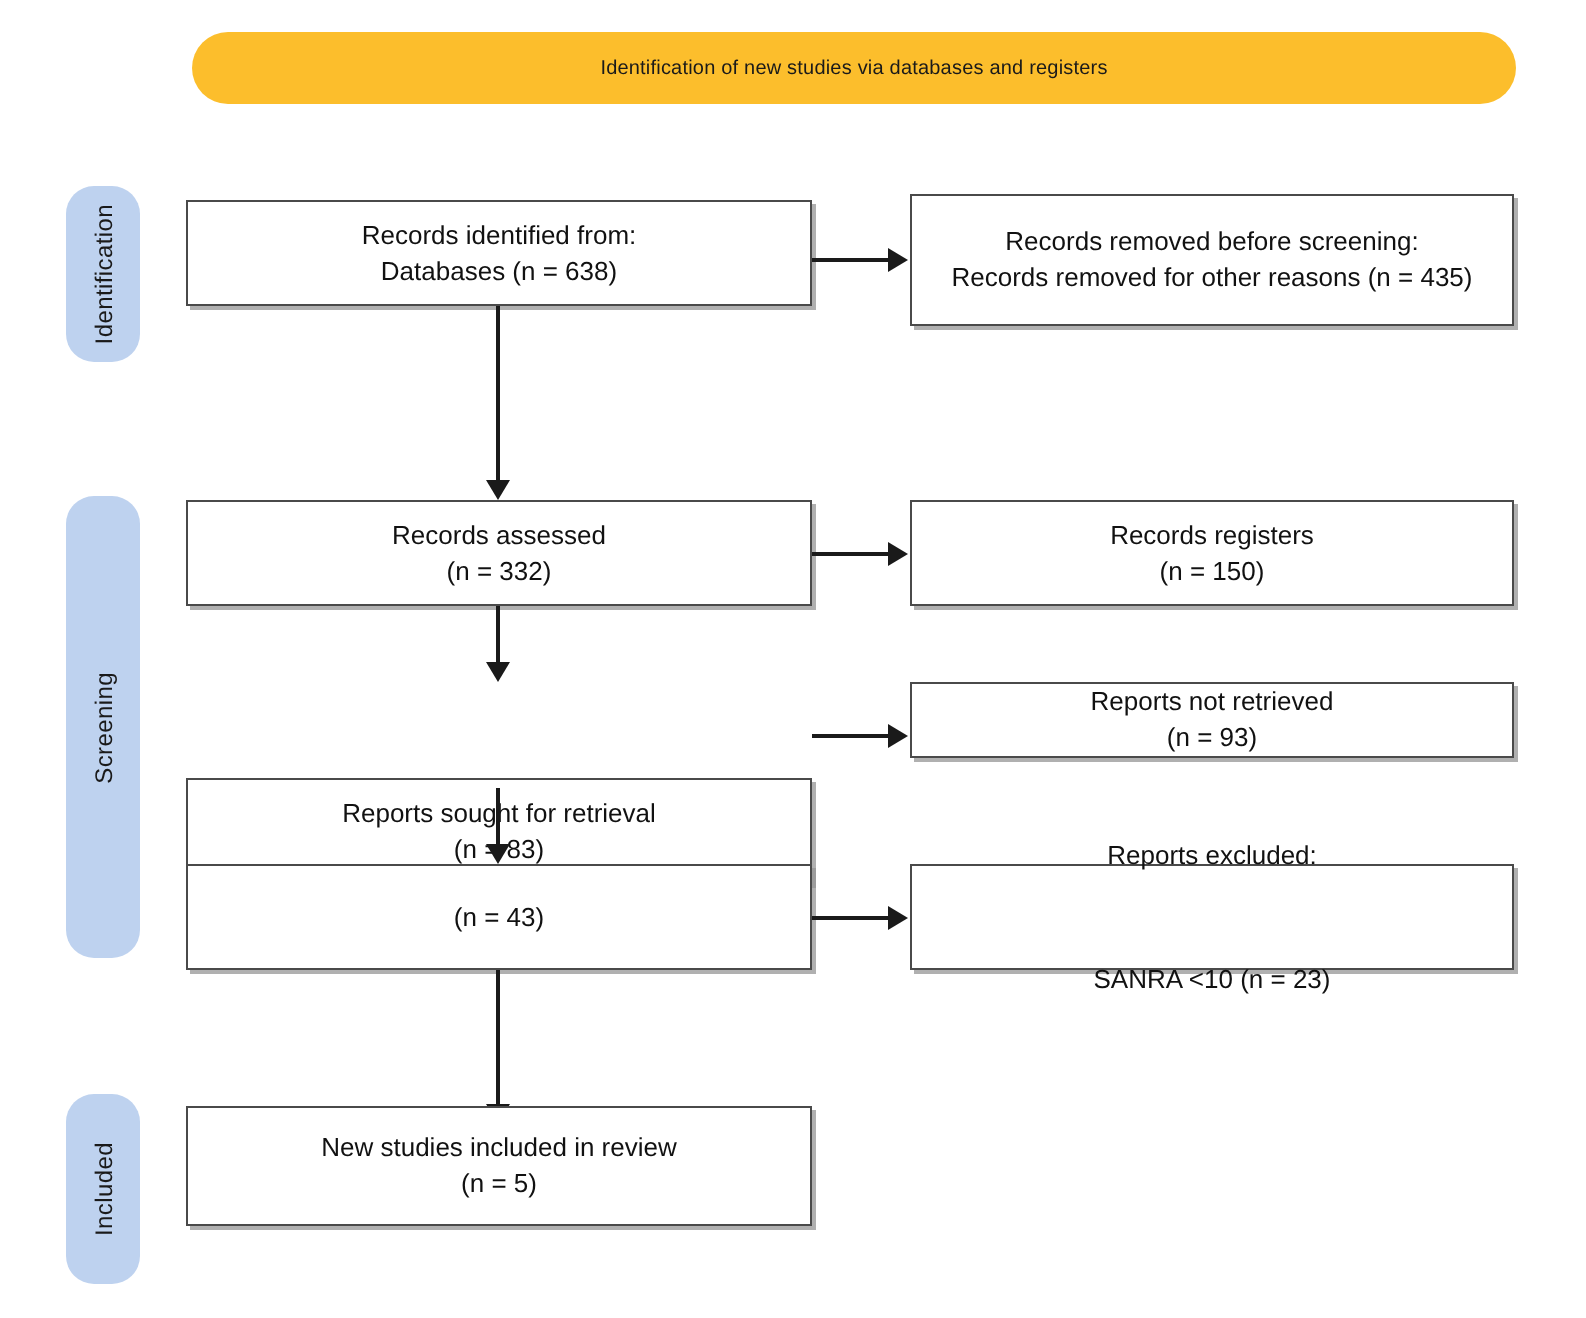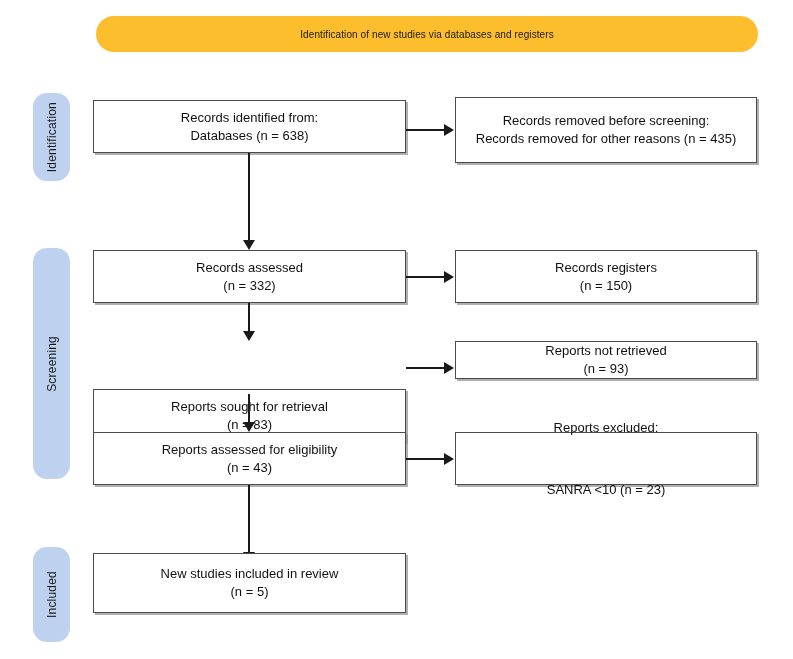--- a/index.html
+++ b/index.html
@@ -193,21 +193,20 @@
     <span class="line">(n = 83)</span>
   </div>
   <div class="flow-box box-right" id="box-not-retrieved">
     <span class="line">Reports not retrieved</span>
     <span class="line">(n = 93)</span>
   </div>
   <div class="arrow-h" id="arrow-h3"></div>
   <div class="arrow-v" id="arrow-v3"></div>
 
   <div class="flow-box box-left" id="box-assessed">
-    <span class="line">Reports assessed for eligibility</span>
     <span class="line">(n = 43)</span>
   </div>
   <div class="flow-box box-right" id="box-reports-excl">
     <span class="line">Reports excluded:</span>
     <span class="line">SANRA &lt;10 (n = 23)</span>
   </div>
   <div class="arrow-h" id="arrow-h4"></div>
   <div class="arrow-v" id="arrow-v4"></div>
 
   <div class="flow-box box-left" id="box-included">

